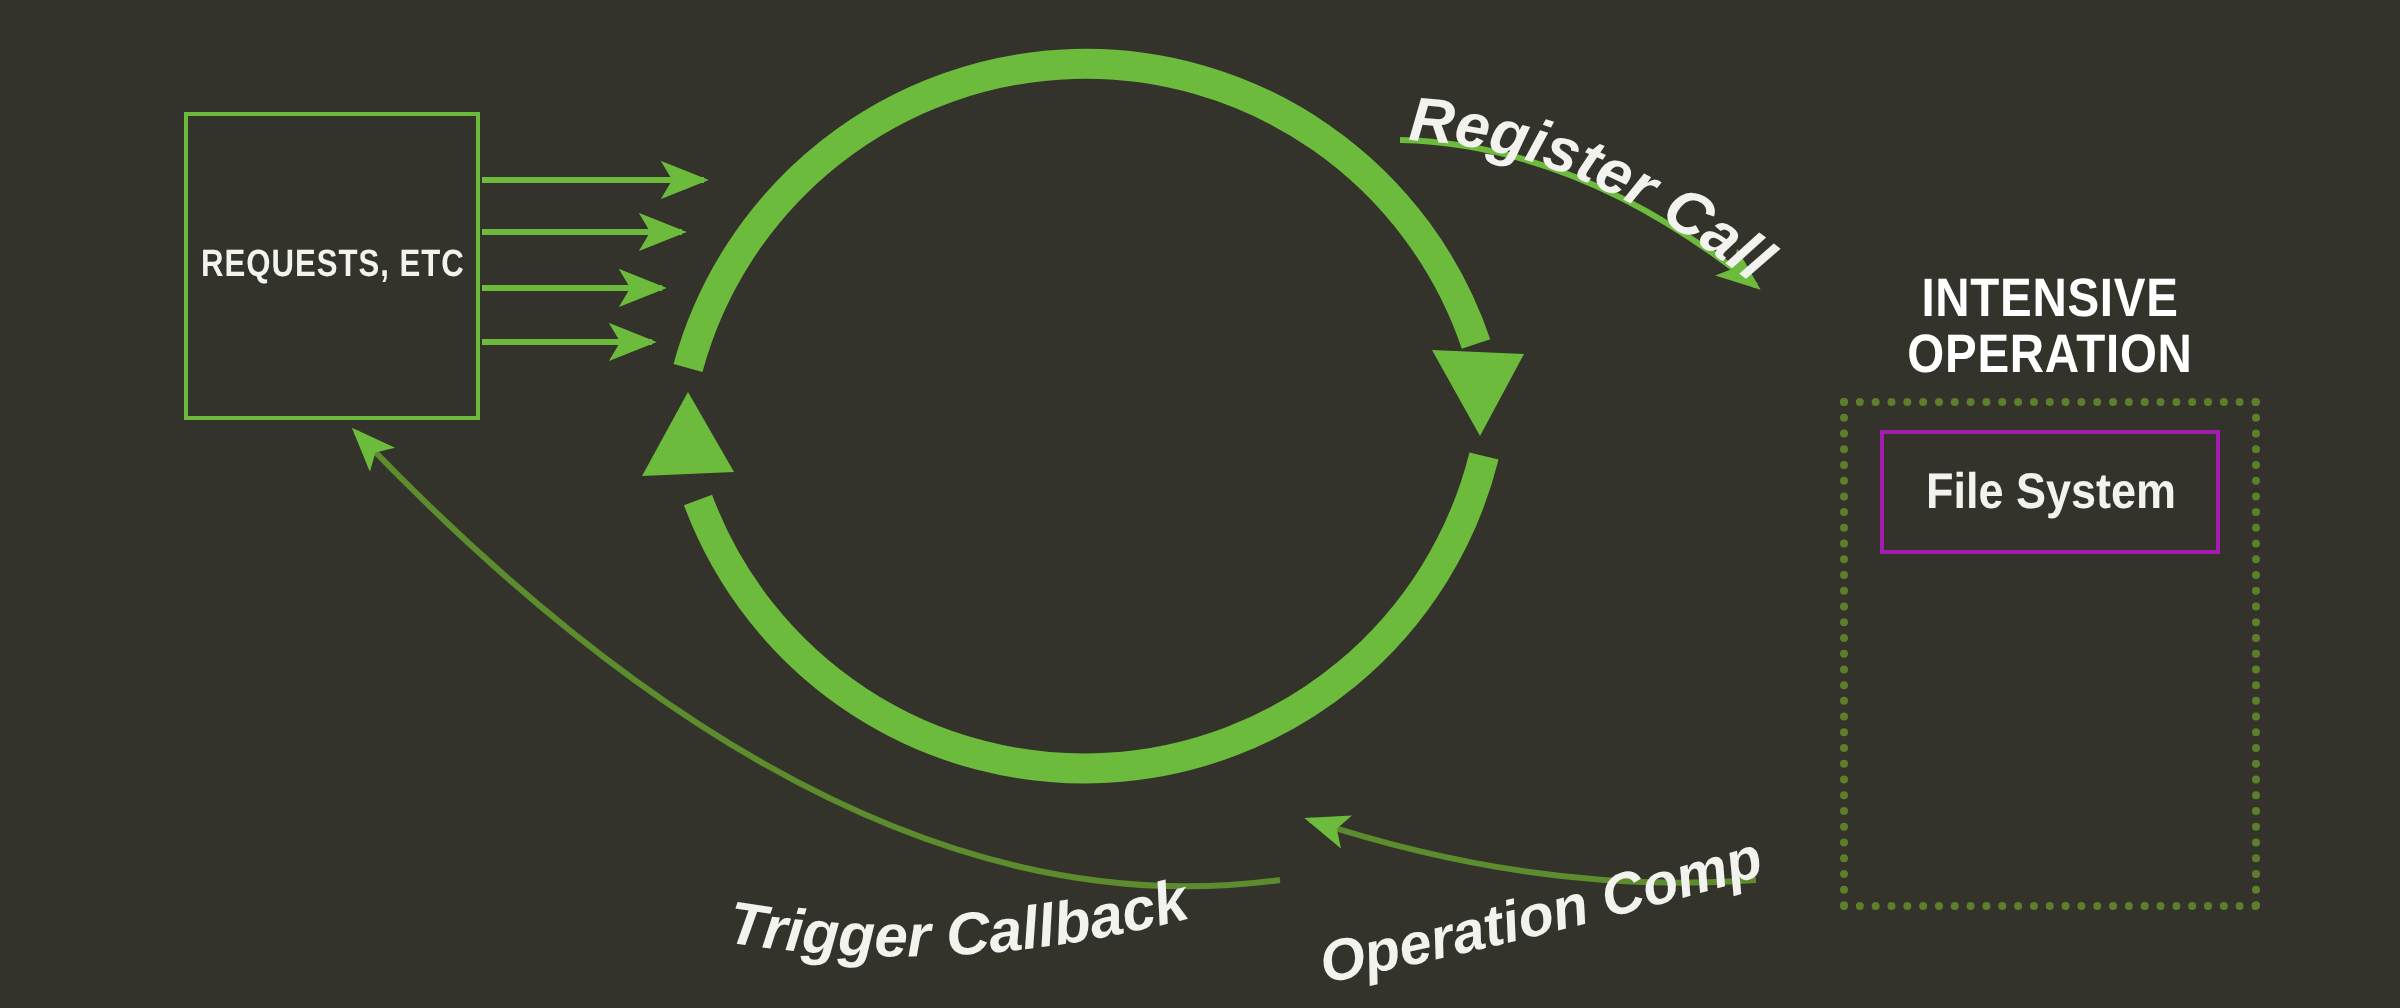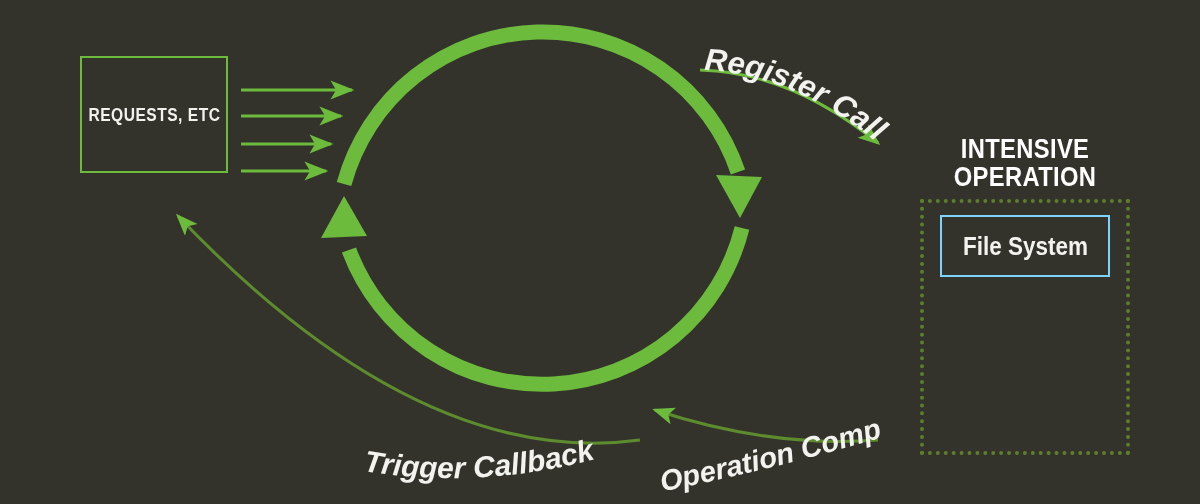--- a/index.html
+++ b/index.html
@@ -25,24 +25,24 @@
   }
   .svg-label {
     fill: #f2f2ee;
     font-family: "Liberation Sans", "DejaVu Sans", sans-serif;
     font-weight: bold;
     font-style: italic;
   }
   
   #requests-box {
     position: absolute;
-    left: 80px;
+    left: 92px;
     top: 56px;
     width: 148px;
-    height: 117px;
+    height: 154px;
     border: 2px solid #6cbb3c;
     box-sizing: border-box;
     display: flex;
     align-items: center;
     justify-content: center;
   }
   #requests-label {
     color: #f2f2ee;
     font-size: 19px;
     font-weight: bold;
@@ -91,21 +91,21 @@
     letter-spacing: 0.4px;
   }
   #intensive-dotted-box {
     margin-top: 8px;
     border: 4px dotted #5d7f2c;
     padding: 12px 16px;
     box-sizing: border-box;
     height: 256px;
   }
   .operation-item {
-    border: 2px solid #7dd3fc;
+    border: 2px solid #a21caf;
     box-sizing: border-box;
     height: 62px;
     margin-bottom: 12px;
     display: flex;
     align-items: center;
     justify-content: center;
   }
   .operation-item:last-child { margin-bottom: 0; }
   .operation-item-label {
     color: #f2f2ee;

